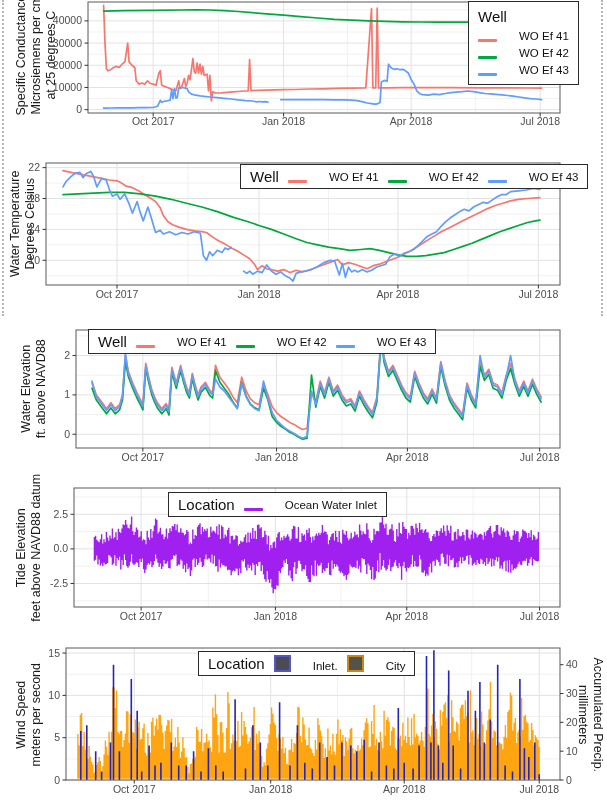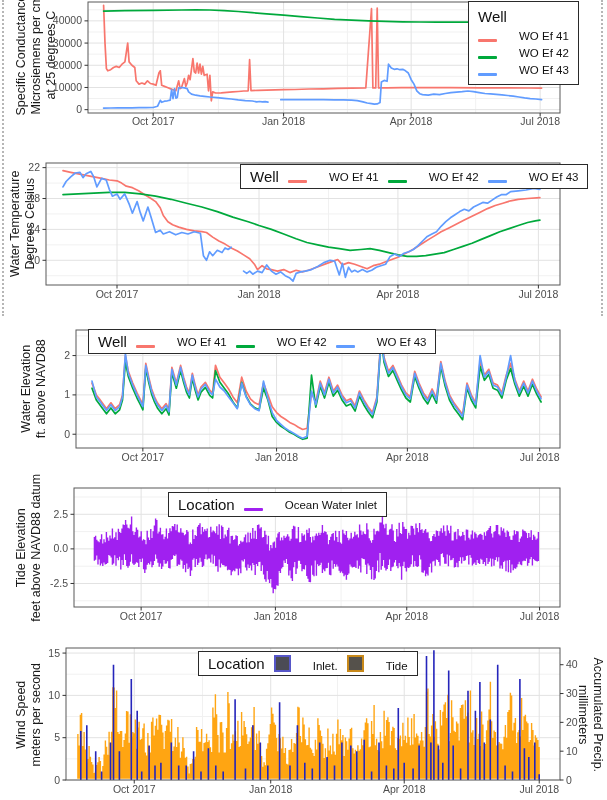--- a/index.html
+++ b/index.html
@@ -284,16 +284,16 @@
       </span>
     </div>
     <div class="legend" style="left: 198px; top: 651px;">
       <span class="ttl">Location</span>
       <span class="lg-item">
         <span class="sw-rect" style="background: rgb(75, 75, 85); border-color: rgb(86, 86, 200);"></span>
         <span>Inlet.</span>
       </span>
       <span class="lg-item">
         <span class="sw-rect" style="background: rgb(85, 81, 75); border-color: rgb(200, 137, 26);"></span>
-        <span>Tide</span>
+        <span>City</span>
       </span>
     </div>
   </div>
 
 </body></html>

